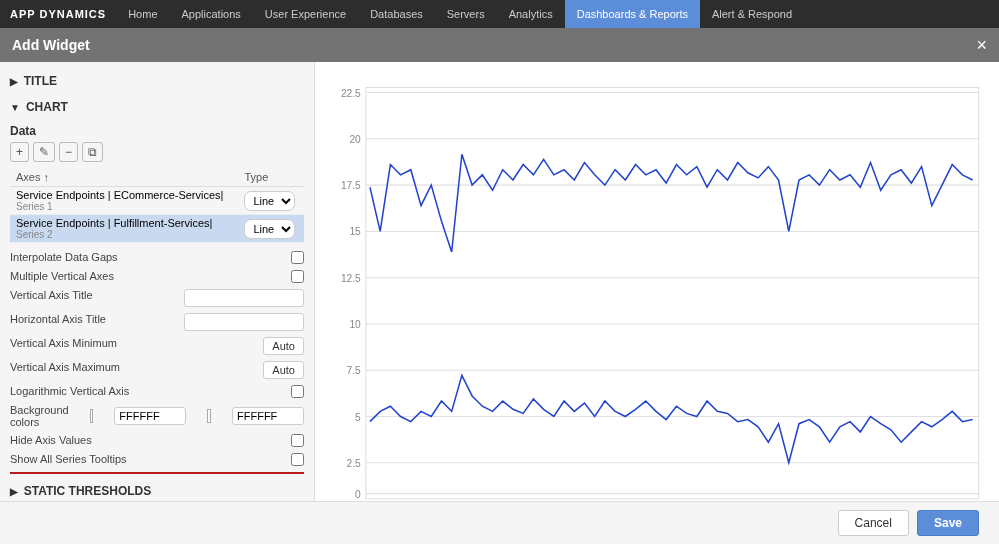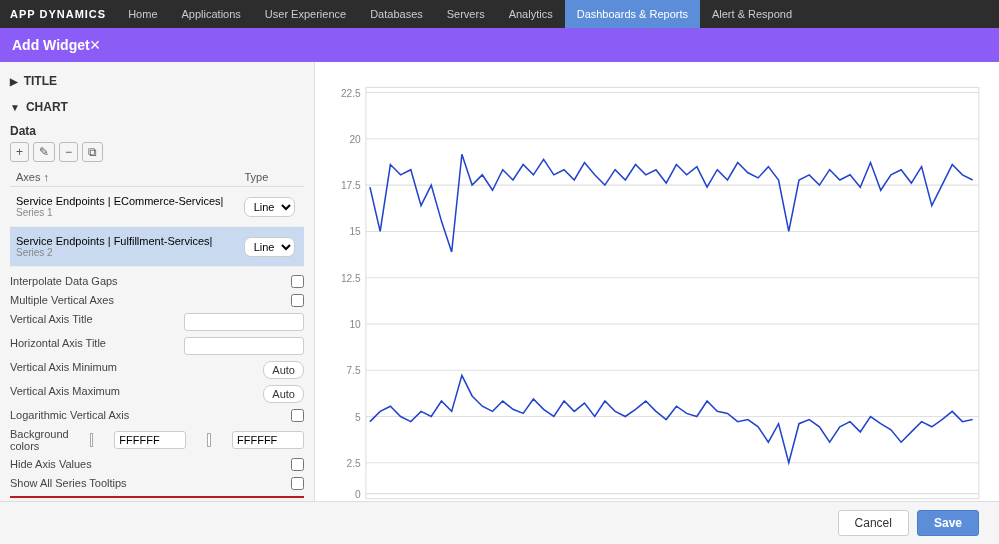--- a/index.html
+++ b/index.html
@@ -1,20 +1,20 @@
 <!DOCTYPE html>
 <html><head>
   <meta charset="utf-8">
   <style>
     * { box-sizing: border-box; margin: 0; padding: 0; }
     body { font-family: Arial, sans-serif; font-size: 12px; background: #555; display: flex; justify-content: center; align-items: center; height: 544px; width: 999px; overflow: hidden; }
 
     .modal { width: 999px; height: 544px; background: #f0f0f0; display: flex; flex-direction: column; }
 
-    .modal-header { background: #8b5cf6; color: #fff; padding: 8px 12px; display: flex; justify-content: flex-start; align-items: center; flex-shrink: 0; }
+    .modal-header { background: #737373; color: #fff; padding: 8px 12px; display: flex; justify-content: space-between; align-items: center; flex-shrink: 0; }
     .modal-header-title { font-size: 14px; font-weight: bold; }
     .close-btn { background: none; border: none; color: #fff; font-size: 18px; cursor: pointer; line-height: 1; }
 
     .nav-bar { background: #2d2d2d; display: flex; align-items: center; height: 28px; flex-shrink: 0; }
     .nav-bar .logo { color: #fff; font-size: 11px; font-weight: bold; padding: 0 10px; letter-spacing: 1px; }
     .nav-item { color: #ccc; font-size: 11px; padding: 0 12px; height: 100%; display: flex; align-items: center; cursor: pointer; }
     .nav-item.active { background: #5b8dd9; color: #fff; }
 
     .modal-body { display: flex; flex: 1; overflow: hidden; }
 
@@ -24,32 +24,32 @@
     .section-title .chevron-right::before { content: '▶'; font-size: 10px; margin-right: 6px; }
     .section-title .chevron-down::before { content: '▼'; font-size: 10px; margin-right: 6px; }
 
     .data-label { font-size: 12px; font-weight: bold; color: #333; margin: 6px 0 4px; }
 
     .toolbar { display: flex; gap: 4px; margin-bottom: 6px; }
     .toolbar-btn { background: none; border: 1px solid #bbb; border-radius: 3px; padding: 2px 5px; cursor: pointer; font-size: 12px; color: #555; }
 
     .data-table { width: 100%; border-collapse: collapse; font-size: 11px; margin-bottom: 8px; }
     .data-table th { text-align: left; padding: 3px 6px; border-bottom: 1px solid #ddd; color: #555; font-weight: normal; background: #f5f5f5; }
-    .data-table td { padding: 8px 6px; border-bottom: 1px solid #eee; }
+    .data-table td { padding: 2px 6px; border-bottom: 1px solid #eee; }
     .data-table tr.selected td { background: #c8d9f0; }
 
-    .type-select { border: 1px solid #ccc; border-radius: 7px; padding: 2px 4px; font-size: 11px; background: #fff; text-align: right; }
+    .type-select { border: 1px solid #ccc; border-radius: 7px; padding: 2px 4px; font-size: 11px; background: #fff; }
 
     .options-section { margin-top: 8px; }
     .option-row { display: flex; align-items: flex-start; margin-bottom: 6px; font-size: 11px; color: #444; }
     .option-row label { flex: 1; }
     .option-row input[type=checkbox] { margin-left: 4px; }
     .option-row input[type=text] { border: 1px solid #ccc; border-radius: 3px; padding: 2px 4px; font-size: 11px; width: 120px; }
 
-    .auto-btn { border: 1px solid #ccc; border-radius: 8px; padding: 2px 8px; font-size: 11px; background: #fff; color: #333; cursor: pointer; }
+    .auto-btn { border: 1px solid #ccc; border-radius: 3px; padding: 2px 8px; font-size: 11px; background: #fff; color: #333; cursor: pointer; }
 
     .color-row { display: flex; align-items: center; gap: 21px; margin-bottom: 6px; font-size: 11px; color: #444; }
     .color-swatch { width: 14px; height: 14px; border: 1px solid #aaa; display: inline-block; }
     .color-input { border: 1px solid #ccc; border-radius: 3px; padding: 2px 4px; font-size: 11px; width: 72px; }
 
     .static-thresholds-section, .events-section { border-top: 2px solid #b91c1c; padding: 6px 0; }
 
     .right-panel { flex: 1; background: #fff; display: flex; flex-direction: column; padding: 10px; }
 
     .chart-area { flex: 1; position: relative; }

